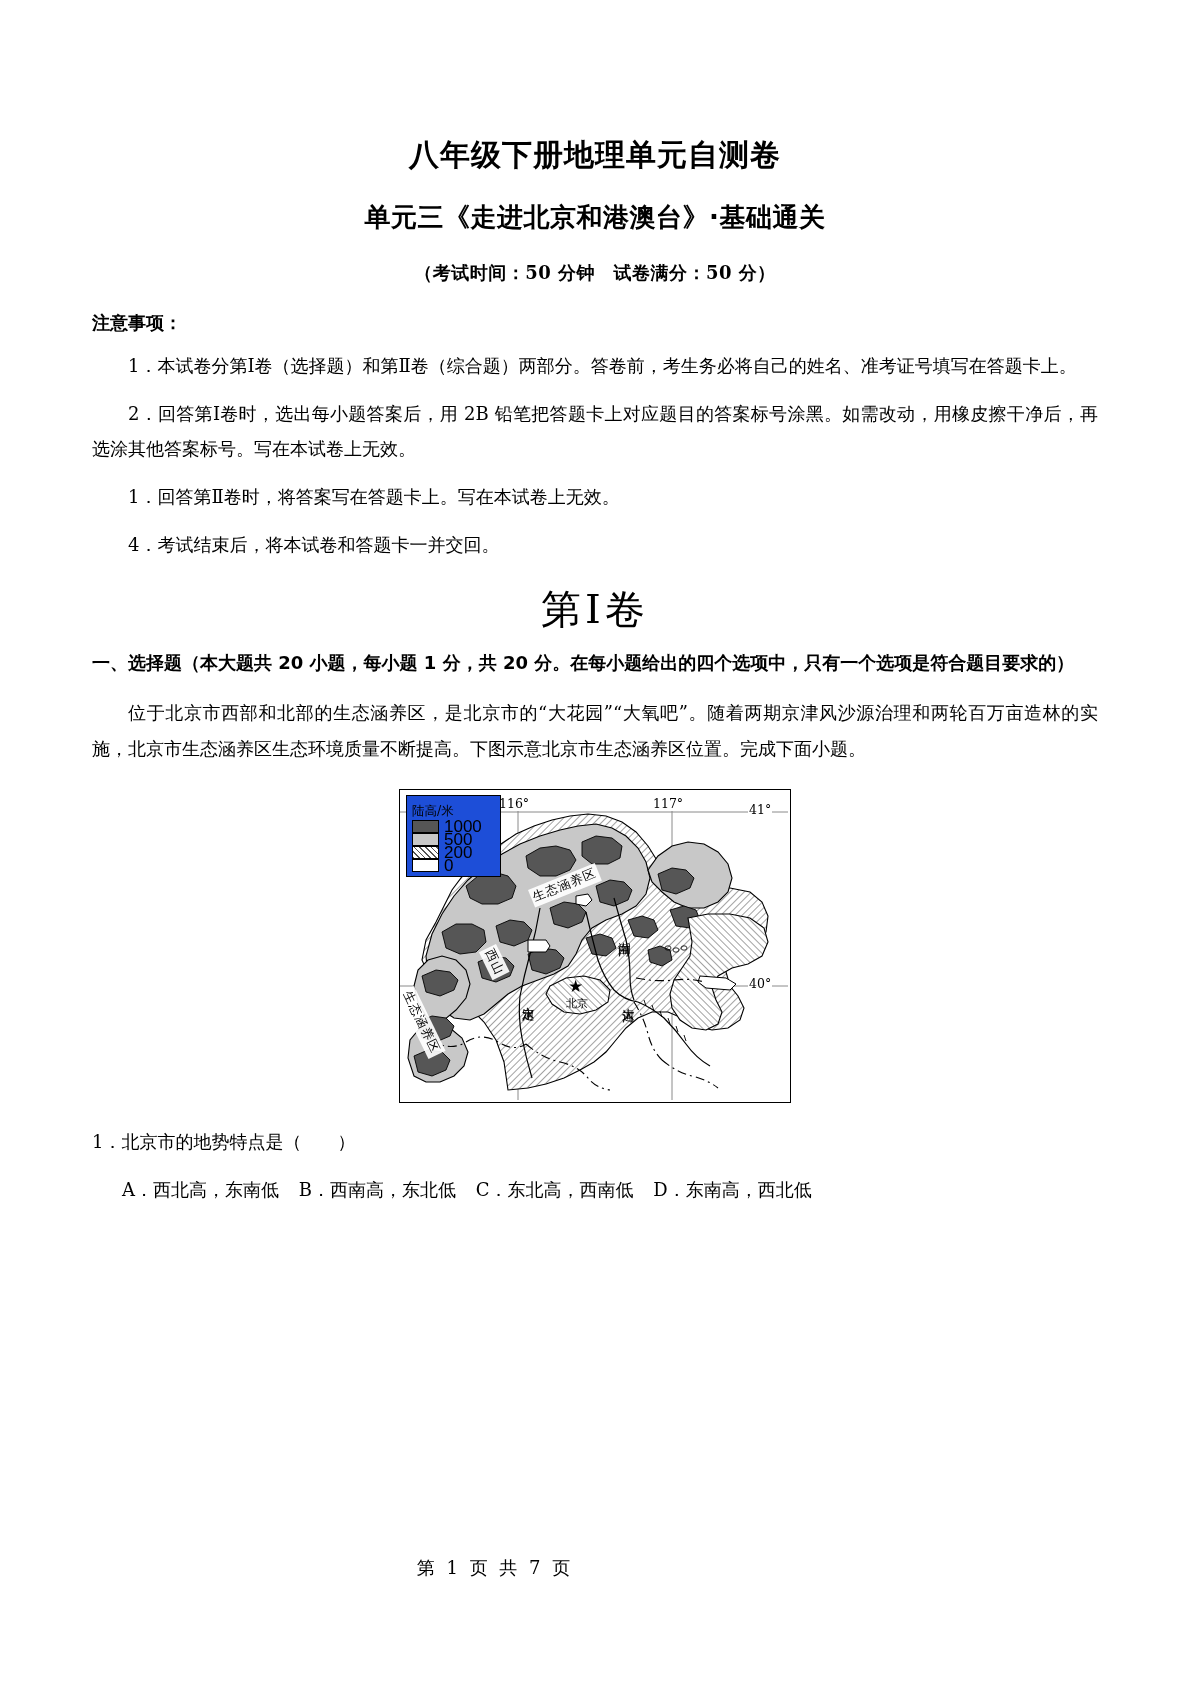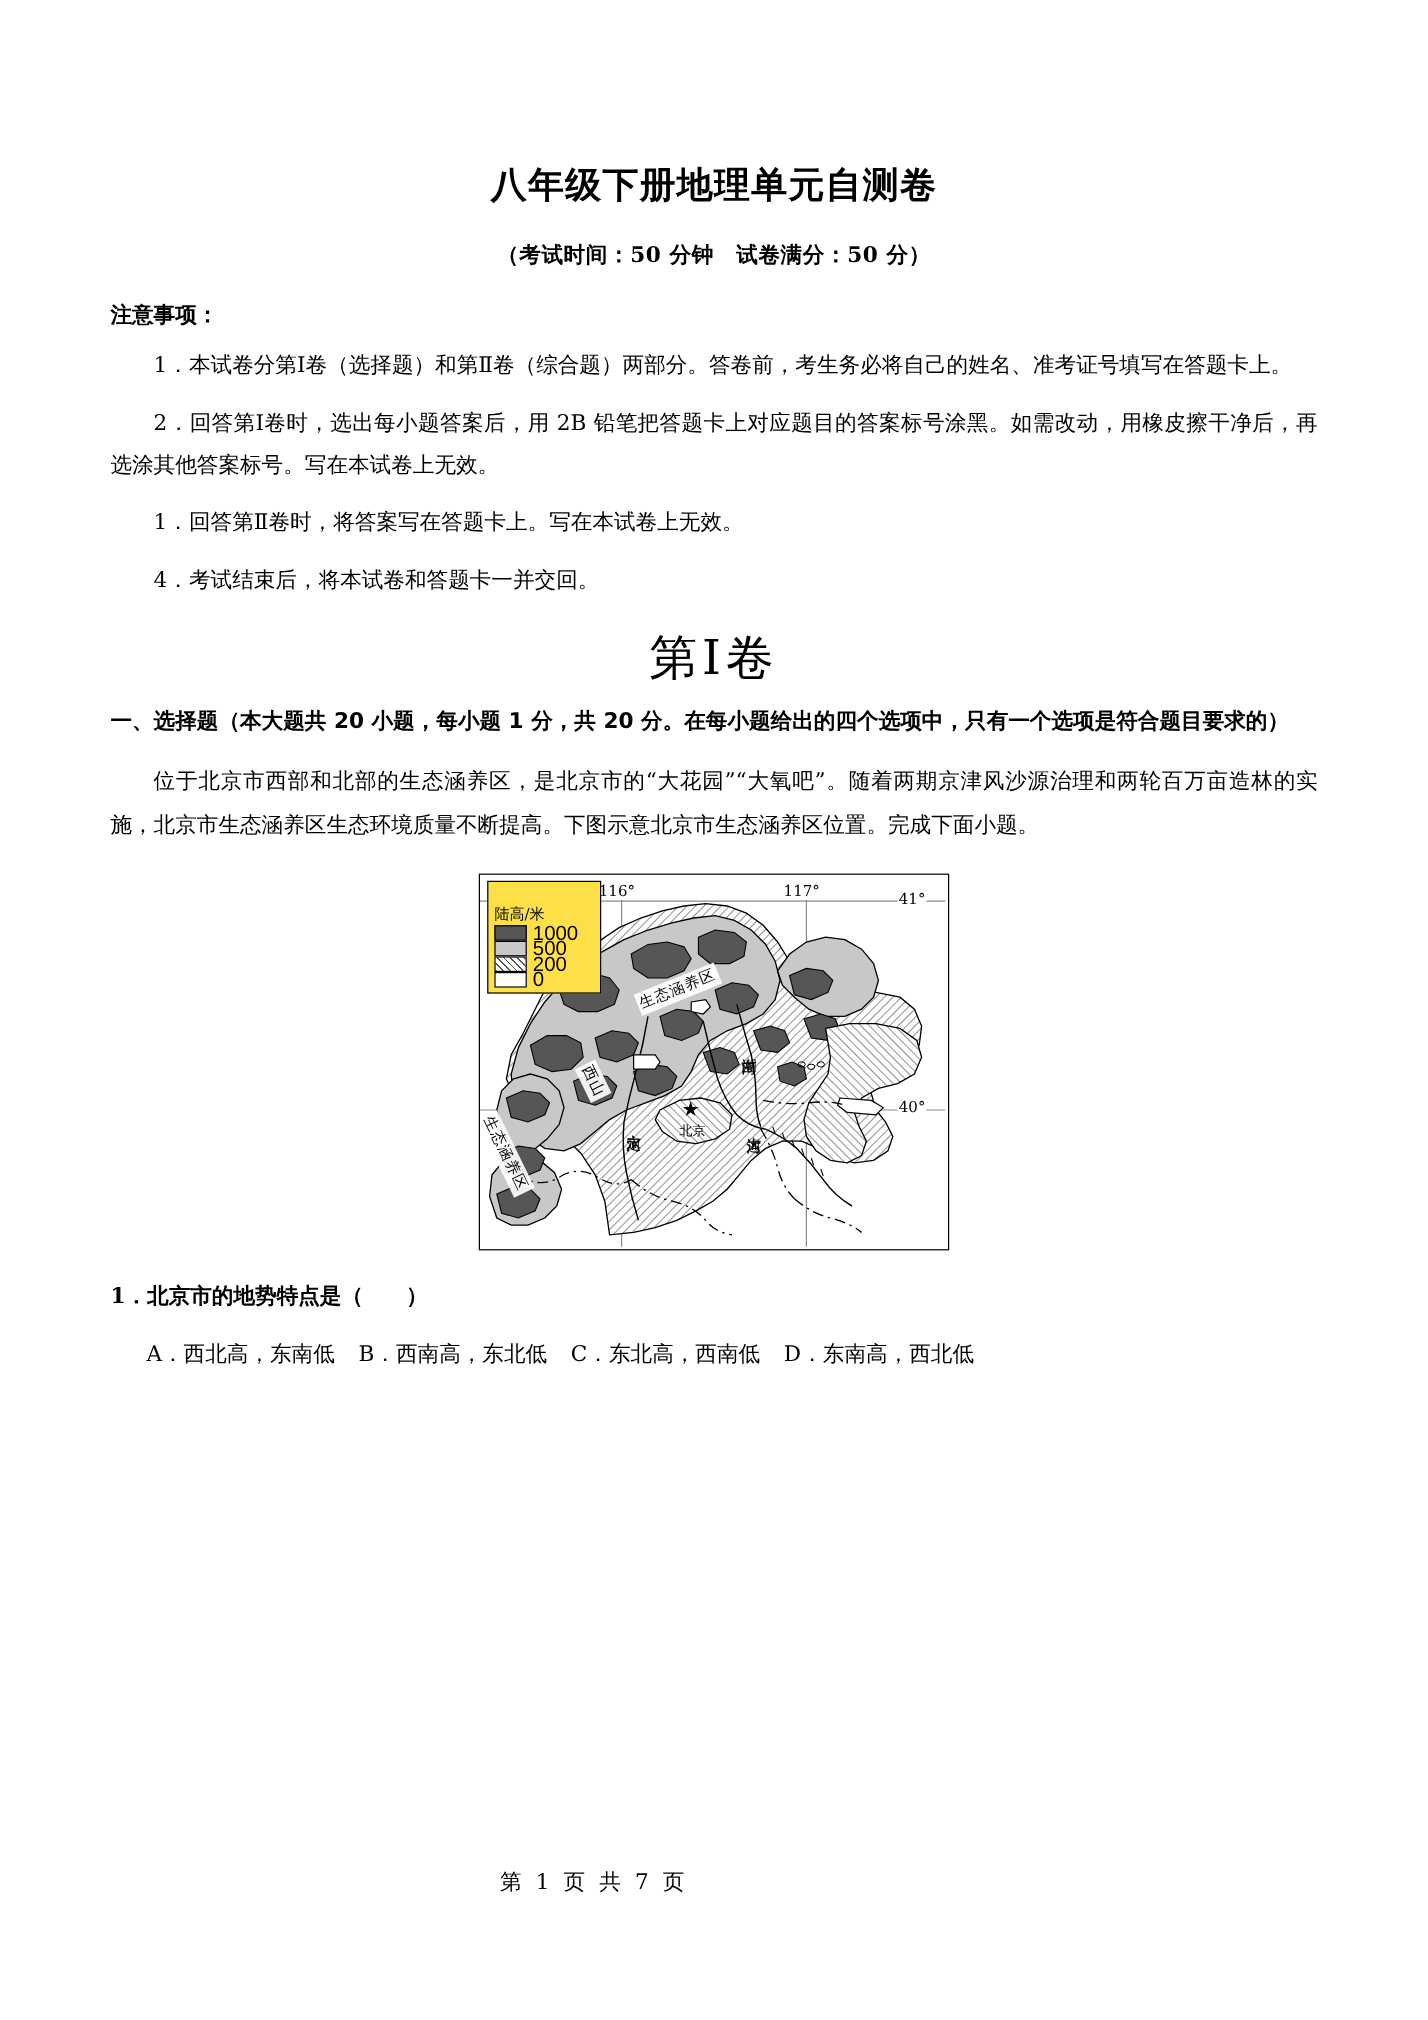--- a/index.html
+++ b/index.html
@@ -163,21 +163,20 @@
     line-height: 2.0;
     text-indent: 36px;
     text-align: justify;
   }
 
   .question {
     margin: 0;
     padding-top: 22px;
     font-size: 18px;
     line-height: 1.9;
-    font-weight: bold;
   }
   .options {
     margin: 0;
     padding-top: 14px;
     padding-left: 30px;
     font-size: 18px;
     line-height: 1.9;
   }
   .options .opt { margin-right: 14px; white-space: nowrap; }
   .sub-options {
@@ -203,22 +202,22 @@
     overflow: hidden;
   }
   .map-svg { position: absolute; left: 0; top: 0; }
 
   .legend-box {
     position: absolute;
     left: 6px;
     top: 5px;
     width: 84px;
     border: 1.2px solid #000;
-    background: #fde047;
-    padding: 19px 4px 4px 5px;
+    background: #1d4ed8;
+    padding: 7px 4px 4px 5px;
     z-index: 6;
   }
   .legend-title {
     font-size: 12.5px;
     font-family: "DejaVu Serif", "Liberation Serif", serif;
     line-height: 1.2;
     margin-bottom: 2px;
   }
   .legend-row {
     display: flex;
@@ -283,20 +282,21 @@
 </style>
 </head>
 <body>
 
 <div class="page">
 
 
   <div class="content">
 
     <h1 class="title-main">八年级下册地理单元自测卷</h1>
+    <h2 class="title-sub">单元三《走进北京和港澳台》·基础通关</h2>
     <p class="title-meta">（考试时间：50 分钟　试卷满分：50 分）</p>
 
     <p class="notice-head">注意事项：</p>
     <p class="notice-item">1．本试卷分第Ⅰ卷（选择题）和第Ⅱ卷（综合题）两部分。答卷前，考生务必将自己的姓名、准考证号填写在答题卡上。</p>
     <p class="notice-item">2．回答第Ⅰ卷时，选出每小题答案后，用 2B 铅笔把答题卡上对应题目的答案标号涂黑。如需改动，用橡皮擦干净后，再选涂其他答案标号。写在本试卷上无效。</p>
     <p class="notice-item">1．回答第Ⅱ卷时，将答案写在答题卡上。写在本试卷上无效。</p>
     <p class="notice-item">4．考试结束后，将本试卷和答题卡一并交回。</p>
 
     <div class="volume-heading">第Ⅰ卷</div>
 

